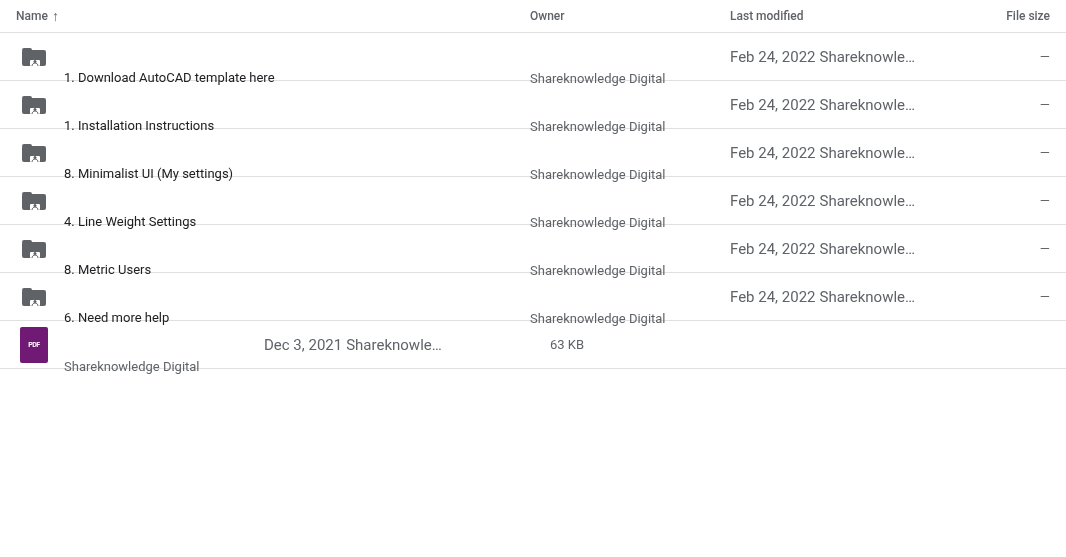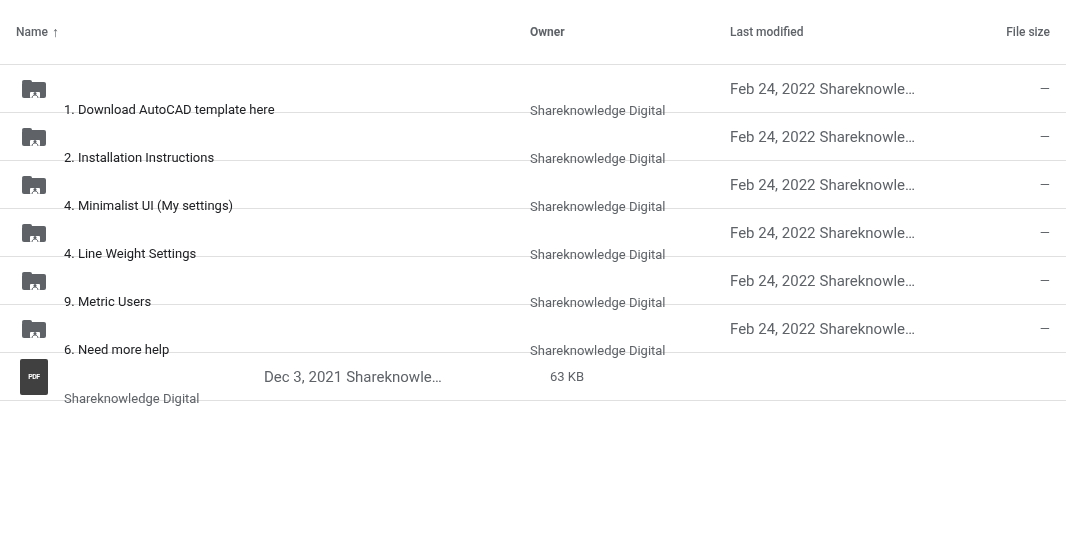--- a/index.html
+++ b/index.html
@@ -17,37 +17,36 @@
       min-height: 557px;
     }
 
     .file-list {
       width: 100%;
     }
 
     .header-row {
       display: flex;
       align-items: center;
-      padding: 24px 16px;
+      padding: 8px 16px;
       border-bottom: 1px solid #e0e0e0;
       color: #5f6368;
       font-size: 12px;
       font-weight: 500;
     }
 
     .col-name {
       flex: 1;
       display: flex;
       align-items: center;
       gap: 4px;
     }
 
     .col-owner {
       width: 200px;
-      font-weight: bold;
     }
 
     .col-modified {
       width: 220px;
     }
 
     .col-size {
       width: 100px;
       text-align: right;
     }
@@ -76,21 +75,21 @@
       flex-shrink: 0;
     }
 
     .folder-with-person {
       position: relative;
     }
 
     .pdf-icon {
       width: 28px;
       height: 36px;
-      background: #404040;
+      background: #701a75;
       border-radius: 2px;
       display: flex;
       align-items: center;
       justify-content: center;
       color: white;
       font-size: 7px;
       font-weight: bold;
       letter-spacing: -0.5px;
     }
 
@@ -196,43 +195,43 @@
       <div class="file-icon folder-with-person">
         <svg width="24" height="22" viewBox="0 0 24 22" fill="none" xmlns="http://www.w3.org/2000/svg">
           <rect x="0" y="4" width="24" height="16" rx="2" fill="#5f6368"></rect>
           <rect x="0" y="2" width="10" height="4" rx="2" fill="#5f6368"></rect>
           <rect x="8" y="14" width="10" height="6" rx="1" fill="#fff"></rect>
           <circle cx="13" cy="15.5" r="1.5" fill="#5f6368"></circle>
           <path d="M10 20c0-1.657 1.343-3 3-3s3 1.343 3 3" stroke="#5f6368" stroke-width="1" fill="none"></path>
         </svg>
       </div>
     <div class="file-name">
-      <span>2. Installation Instructions</span>
-
-    </div>
-    <div class="col-owner-cell">Shareknowledge Digital</div>
-    <div class="col-modified-cell">
-      <span class="modified-date">Feb 24, 2022</span>
-      <span class="modified-user">Shareknowledge …</span>
-    </div>
-    <div class="col-size-cell">—</div>
-  </div>
-      <div class="file-row">
-
-      <div class="file-icon folder-with-person">
-        <svg width="24" height="22" viewBox="0 0 24 22" fill="none" xmlns="http://www.w3.org/2000/svg">
-          <rect x="0" y="4" width="24" height="16" rx="2" fill="#5f6368"></rect>
-          <rect x="0" y="2" width="10" height="4" rx="2" fill="#5f6368"></rect>
-          <rect x="8" y="14" width="10" height="6" rx="1" fill="#fff"></rect>
-          <circle cx="13" cy="15.5" r="1.5" fill="#5f6368"></circle>
-          <path d="M10 20c0-1.657 1.343-3 3-3s3 1.343 3 3" stroke="#5f6368" stroke-width="1" fill="none"></path>
-        </svg>
-      </div>
-    <div class="file-name">
-      <span>4. Minimalist UI (My settings)</span>
+      <span>1. Installation Instructions</span>
+
+    </div>
+    <div class="col-owner-cell">Shareknowledge Digital</div>
+    <div class="col-modified-cell">
+      <span class="modified-date">Feb 24, 2022</span>
+      <span class="modified-user">Shareknowledge …</span>
+    </div>
+    <div class="col-size-cell">—</div>
+  </div>
+      <div class="file-row">
+
+      <div class="file-icon folder-with-person">
+        <svg width="24" height="22" viewBox="0 0 24 22" fill="none" xmlns="http://www.w3.org/2000/svg">
+          <rect x="0" y="4" width="24" height="16" rx="2" fill="#5f6368"></rect>
+          <rect x="0" y="2" width="10" height="4" rx="2" fill="#5f6368"></rect>
+          <rect x="8" y="14" width="10" height="6" rx="1" fill="#fff"></rect>
+          <circle cx="13" cy="15.5" r="1.5" fill="#5f6368"></circle>
+          <path d="M10 20c0-1.657 1.343-3 3-3s3 1.343 3 3" stroke="#5f6368" stroke-width="1" fill="none"></path>
+        </svg>
+      </div>
+    <div class="file-name">
+      <span>8. Minimalist UI (My settings)</span>
 
     </div>
     <div class="col-owner-cell">Shareknowledge Digital</div>
     <div class="col-modified-cell">
       <span class="modified-date">Feb 24, 2022</span>
       <span class="modified-user">Shareknowledge …</span>
     </div>
     <div class="col-size-cell">—</div>
   </div>
       <div class="file-row">
@@ -262,21 +261,21 @@
       <div class="file-icon folder-with-person">
         <svg width="24" height="22" viewBox="0 0 24 22" fill="none" xmlns="http://www.w3.org/2000/svg">
           <rect x="0" y="4" width="24" height="16" rx="2" fill="#5f6368"></rect>
           <rect x="0" y="2" width="10" height="4" rx="2" fill="#5f6368"></rect>
           <rect x="8" y="14" width="10" height="6" rx="1" fill="#fff"></rect>
           <circle cx="13" cy="15.5" r="1.5" fill="#5f6368"></circle>
           <path d="M10 20c0-1.657 1.343-3 3-3s3 1.343 3 3" stroke="#5f6368" stroke-width="1" fill="none"></path>
         </svg>
       </div>
     <div class="file-name">
-      <span>9. Metric Users</span>
+      <span>8. Metric Users</span>
 
     </div>
     <div class="col-owner-cell">Shareknowledge Digital</div>
     <div class="col-modified-cell">
       <span class="modified-date">Feb 24, 2022</span>
       <span class="modified-user">Shareknowledge …</span>
     </div>
     <div class="col-size-cell">—</div>
   </div>
       <div class="file-row">

